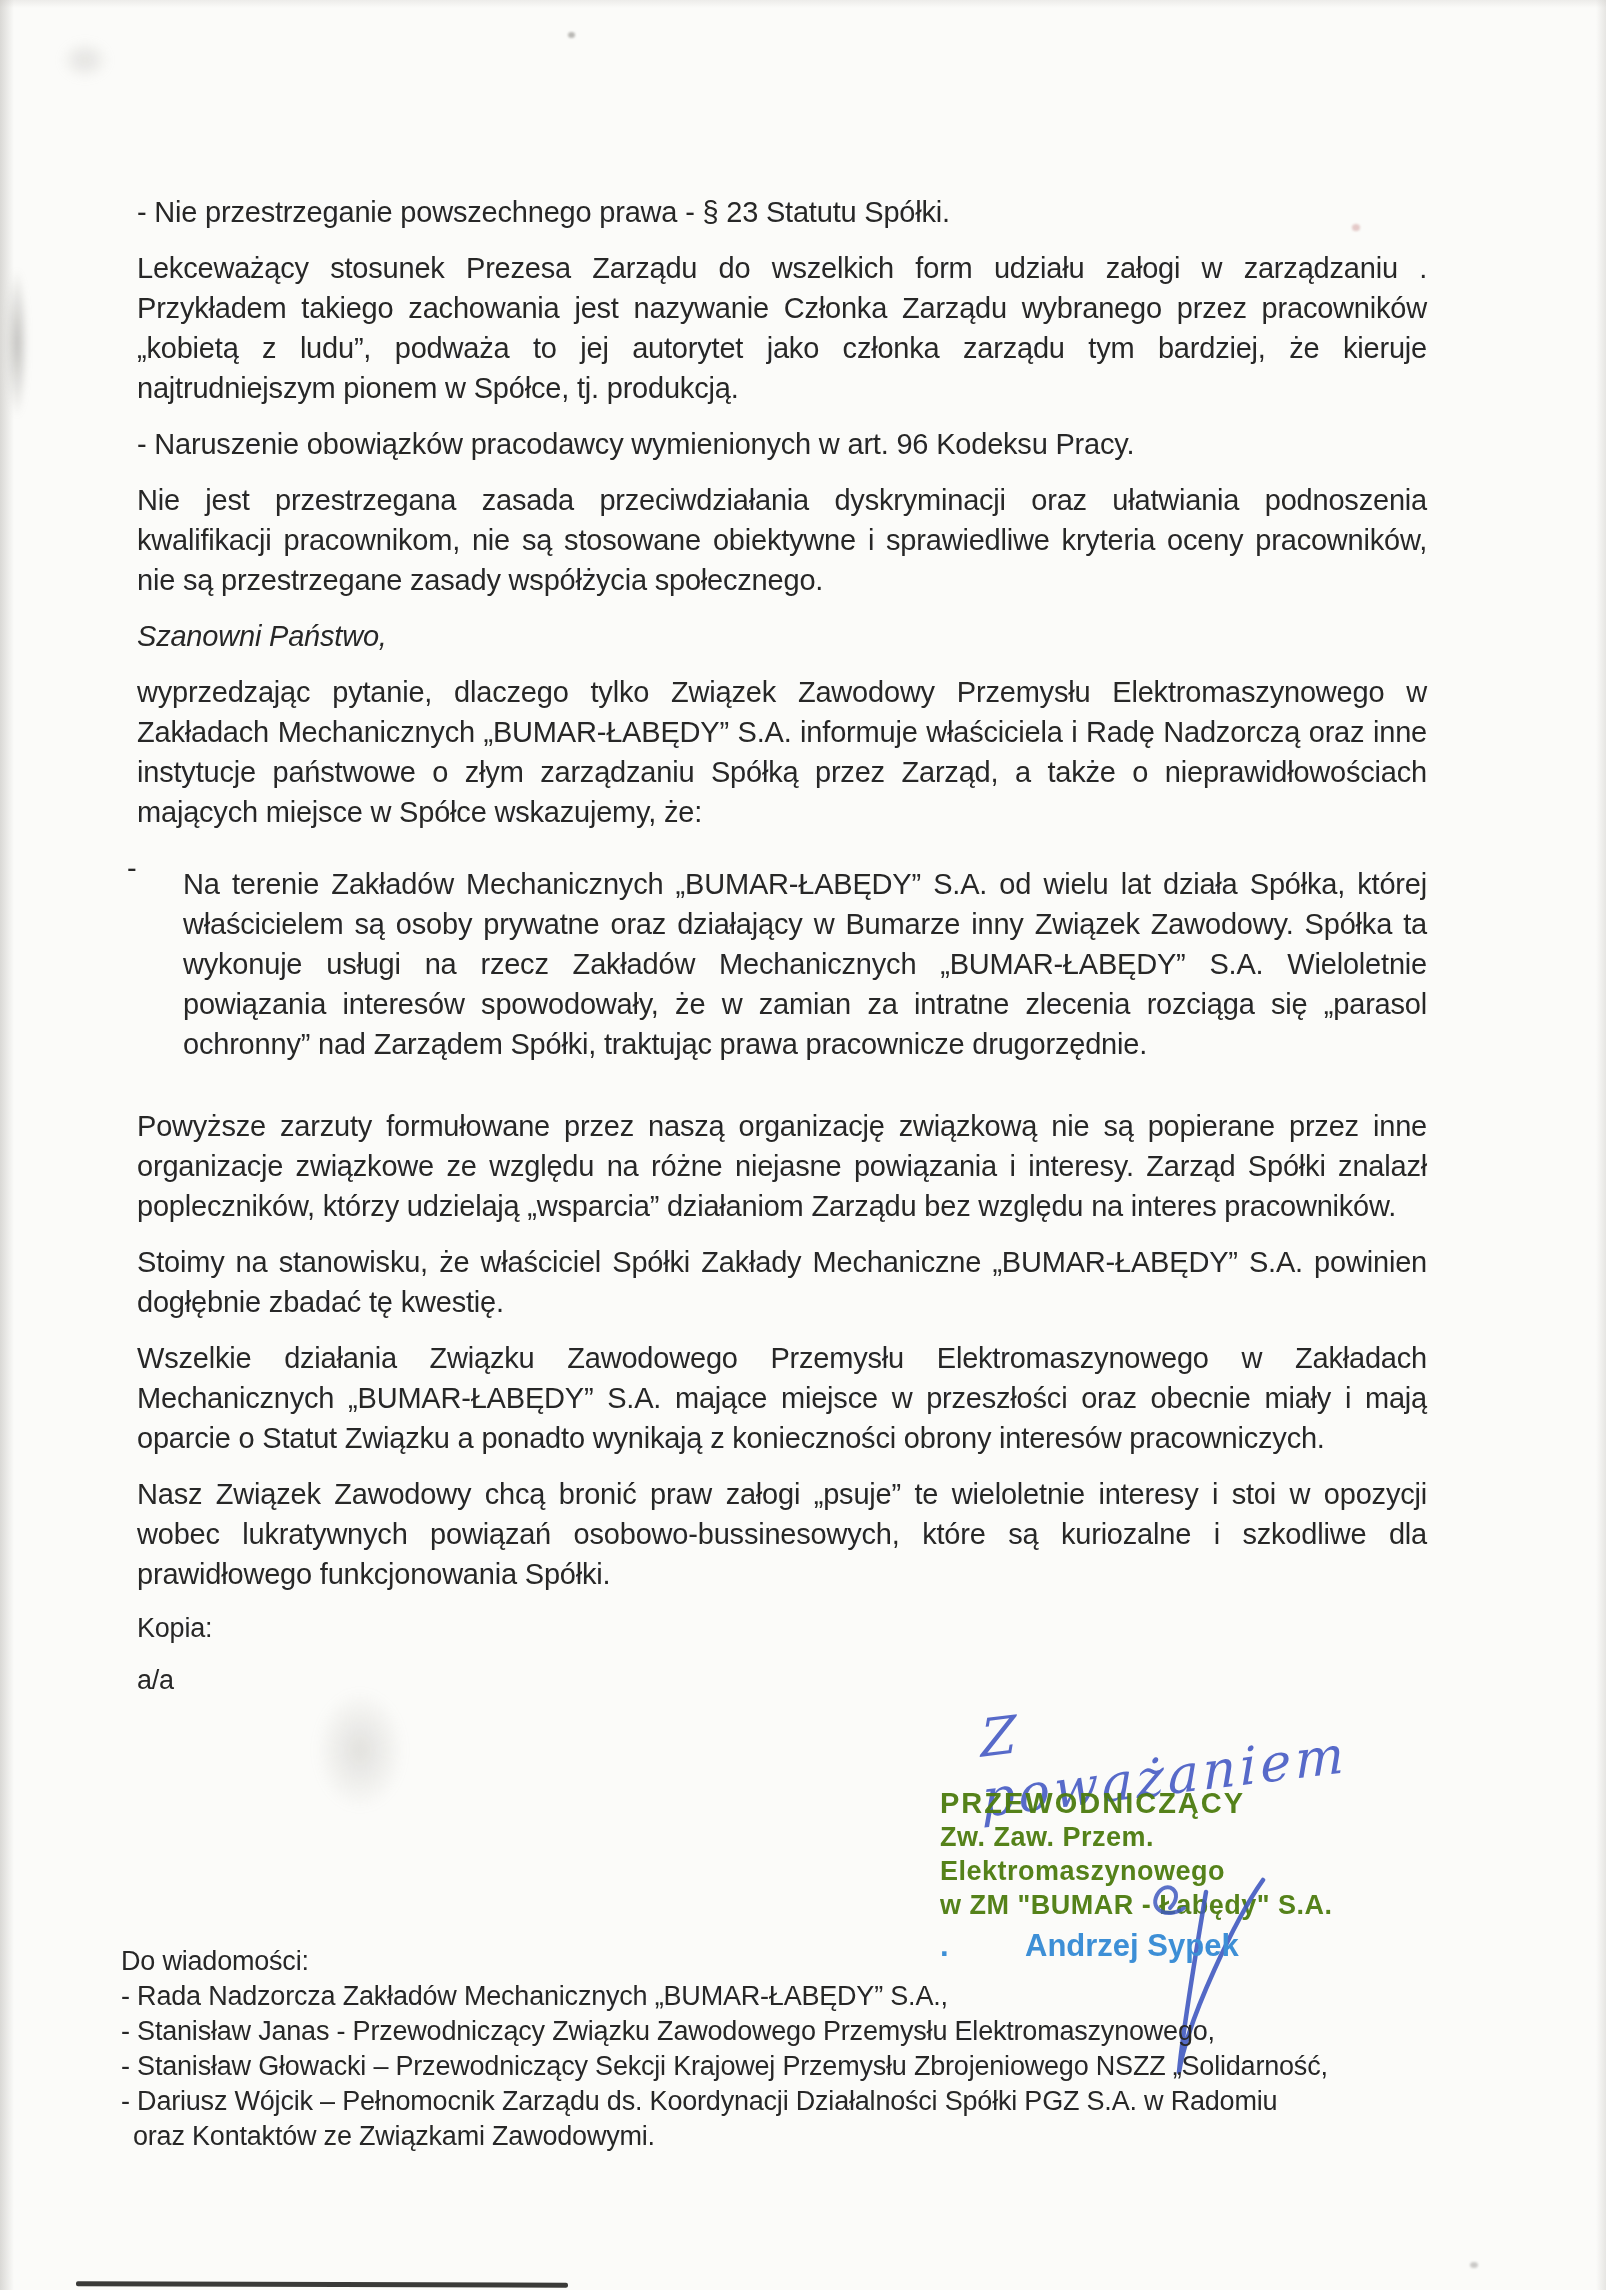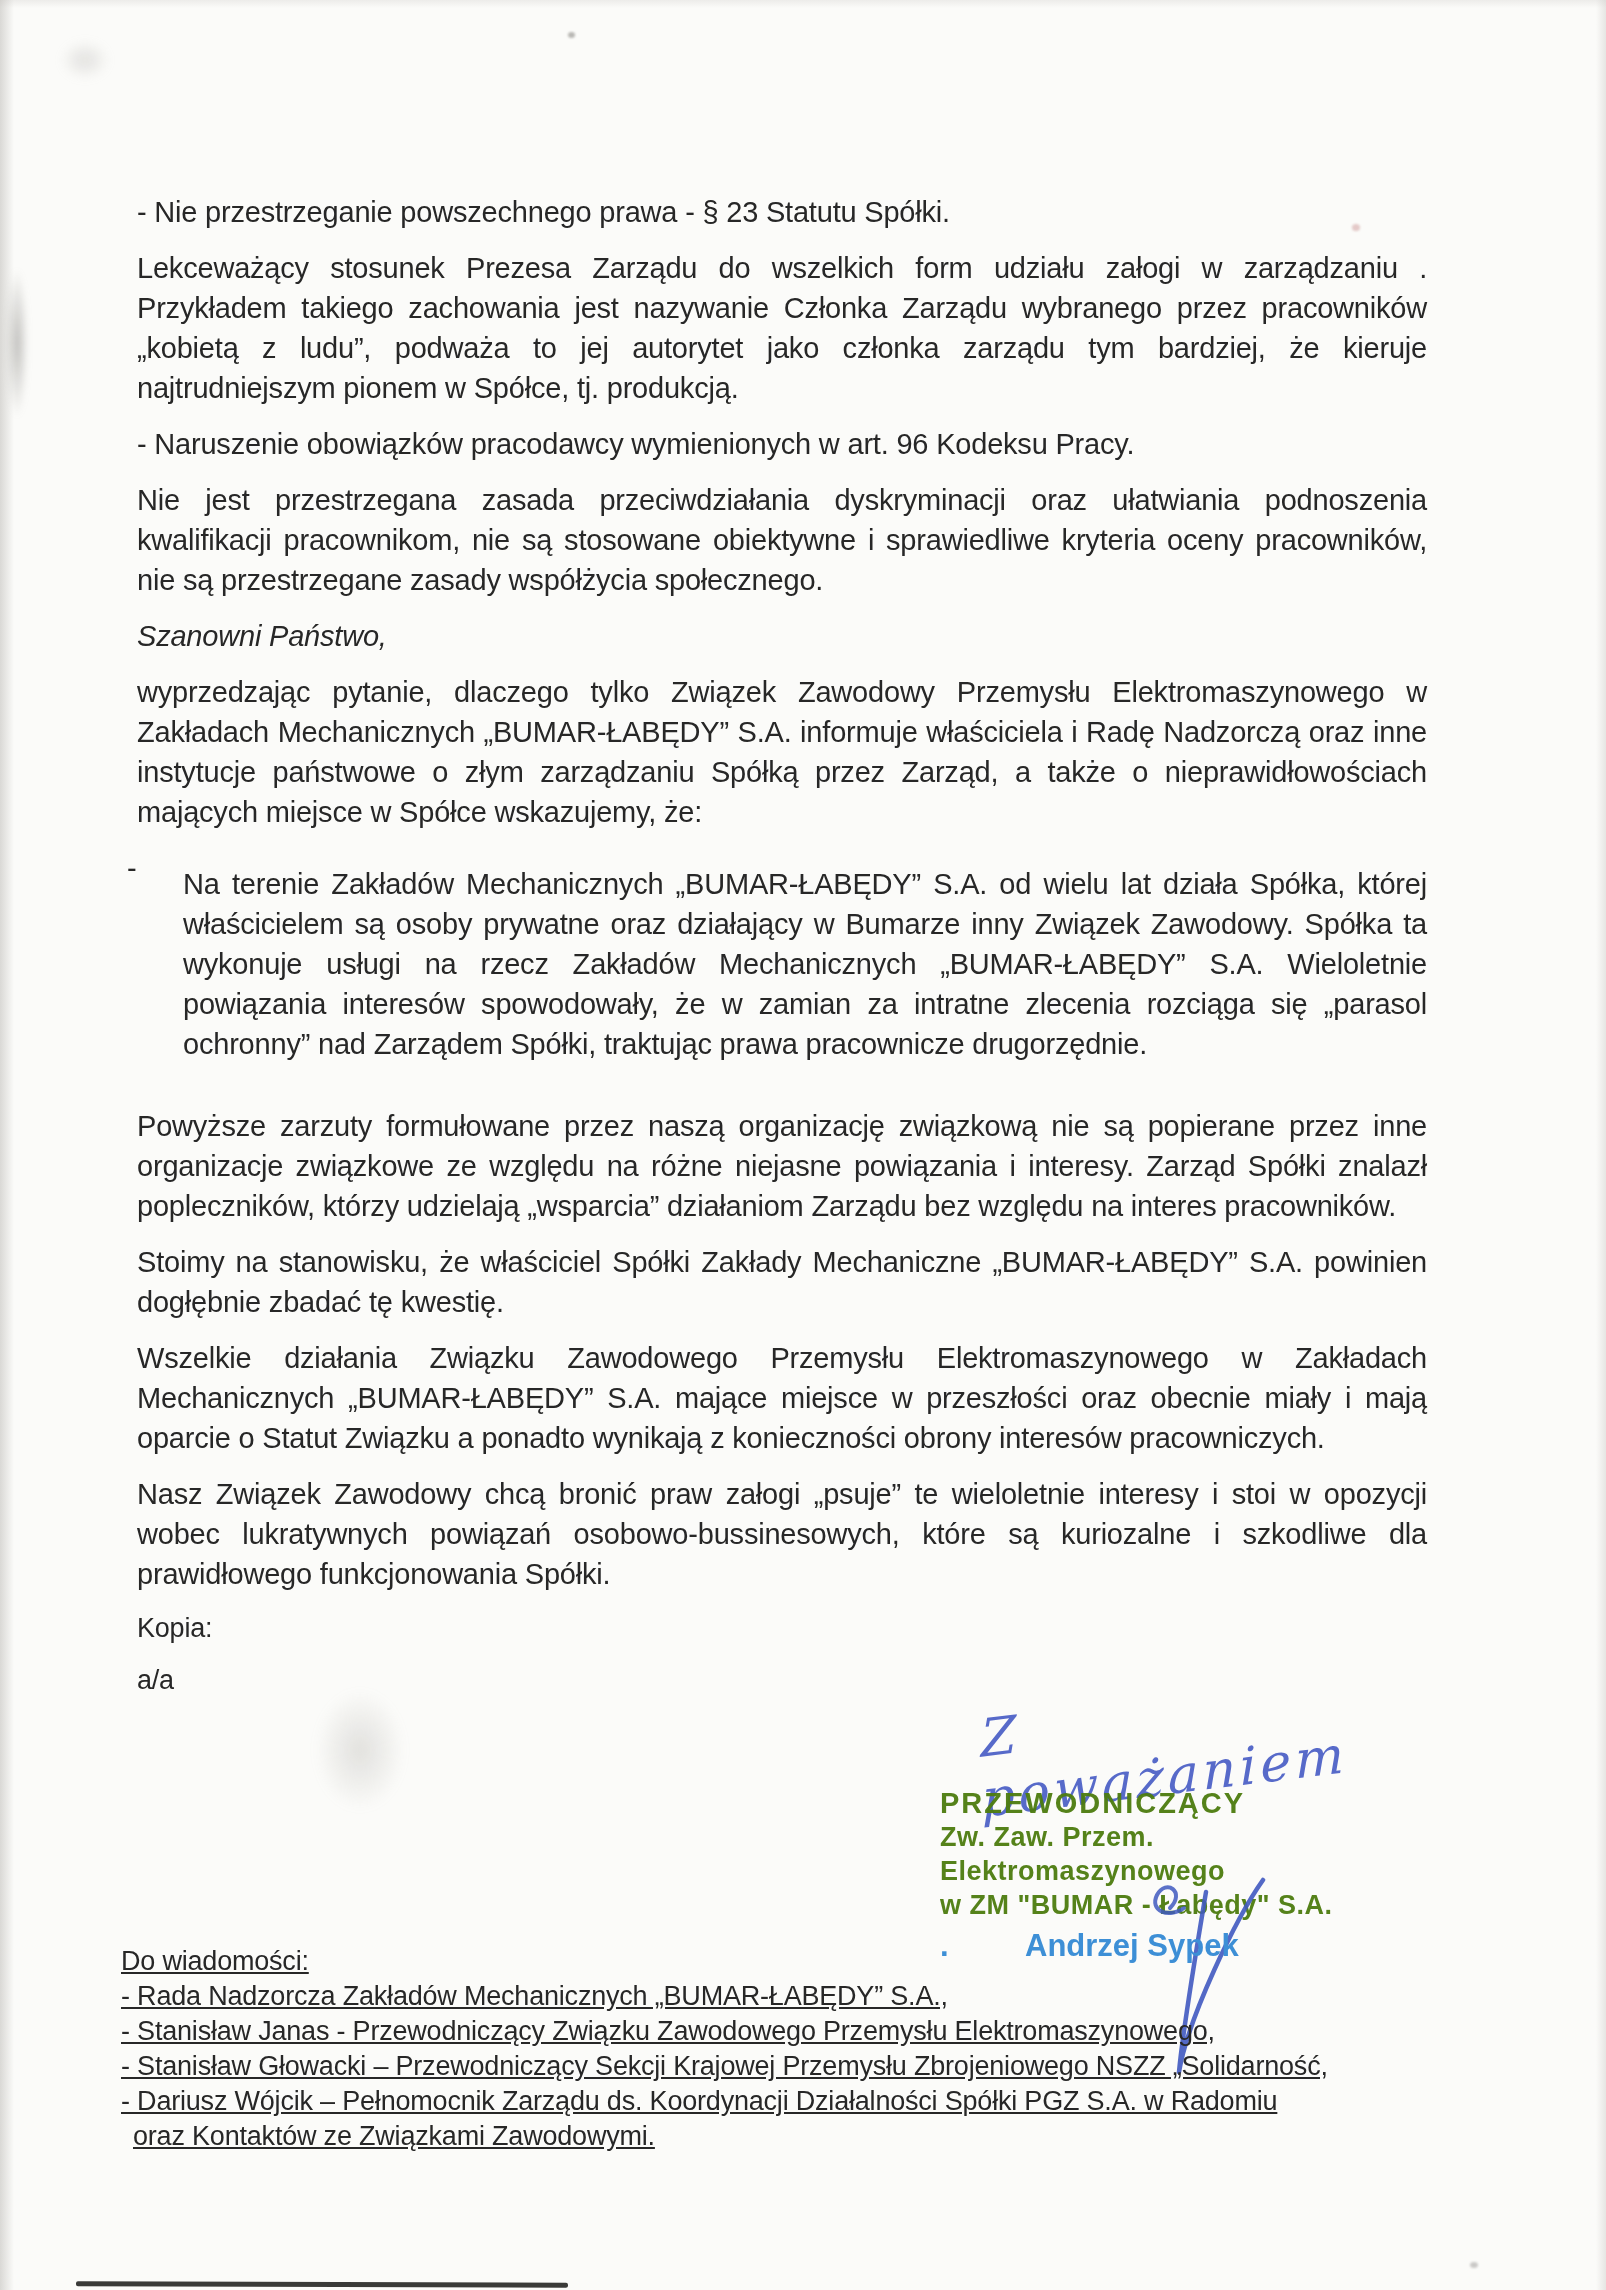--- a/index.html
+++ b/index.html
@@ -34,21 +34,21 @@
   .bullet-row{display:flex;margin-bottom:26px;}
   .bullet-dash{flex:0 0 46px;padding-left:6px;box-sizing:border-box;}
   .bullet-text{flex:1;}
   .copy-block{font-size:27px;line-height:36px;margin-top:2px;}
 
   
   .distribution{
     position:absolute;left:121px;top:1944px;width:1100px;
     font-size:27px;line-height:35px;letter-spacing:-0.2px;
   }
-  .distribution div{white-space:nowrap;text-decoration:underline;}
+  .distribution div{white-space:nowrap;}
   .dist-cont{padding-left:12px;}
 
   
   .closing-handwritten{
     position:absolute;left:980px;top:1688px;width:340px;
     font-family:"DejaVu Serif","Liberation Serif",serif;
     font-style:italic;font-size:52px;letter-spacing:4px;
     color:#4a5ec6;transform:rotate(-7deg) skewX(-6deg);
     opacity:.92;
   }

